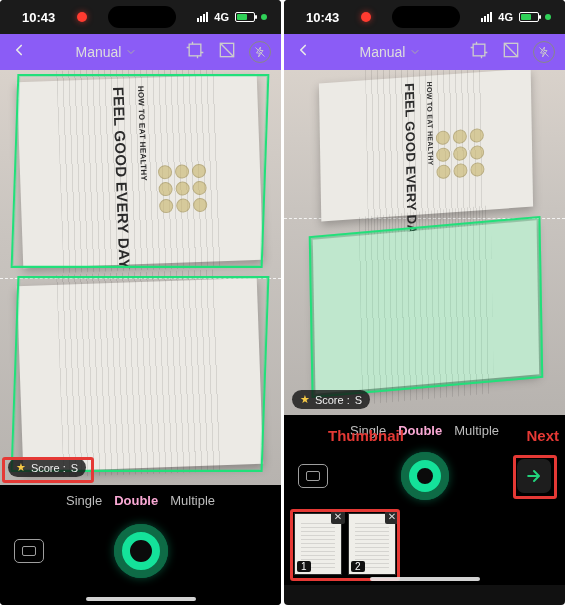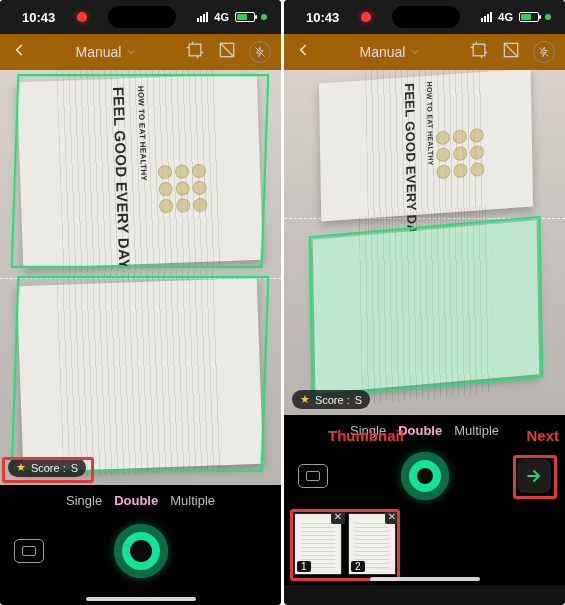--- a/index.html
+++ b/index.html
@@ -38,21 +38,21 @@
   .sigbars span:nth-child(2){height:6px}
   .sigbars span:nth-child(3){height:8px}
   .sigbars span:nth-child(4){height:10px}
   .batt { width:20px; height:10px; border:1px solid #fff; border-radius:2px; position:relative;}
   .batt::after{content:""; position:absolute; right:-3px; top:2px; width:2px; height:4px; background:#fff; border-radius:1px;}
   .batt-fill{ position:absolute; left:1px; top:1px; bottom:1px; width:55%; background:#30d158; border-radius:1px;}
   .loc-dot{ width:6px; height:6px; border-radius:50%; background:#30d158;}
 
   
   .topbar {
-    height: 36px; background:#a16207;
+    height: 36px; background:#8b5cf6;
     display:flex; align-items:center; justify-content:space-between;
     padding:0 10px; color:#e8e8e8;
   }
   .back-chevron svg { stroke:#e8e8e8; }
   .title-wrap{ display:flex; align-items:center; gap:4px; font-size:14px; color:#ddd;}
   .title-wrap svg{ stroke:#aaa;}
   .top-icons{ display:flex; align-items:center; gap:12px;}
   .top-icons .icon svg{ stroke:#ccc; }
   .icon.circle{ width:22px; height:22px; border:1px solid #888; border-radius:50%; display:flex; align-items:center; justify-content:center;}
 

